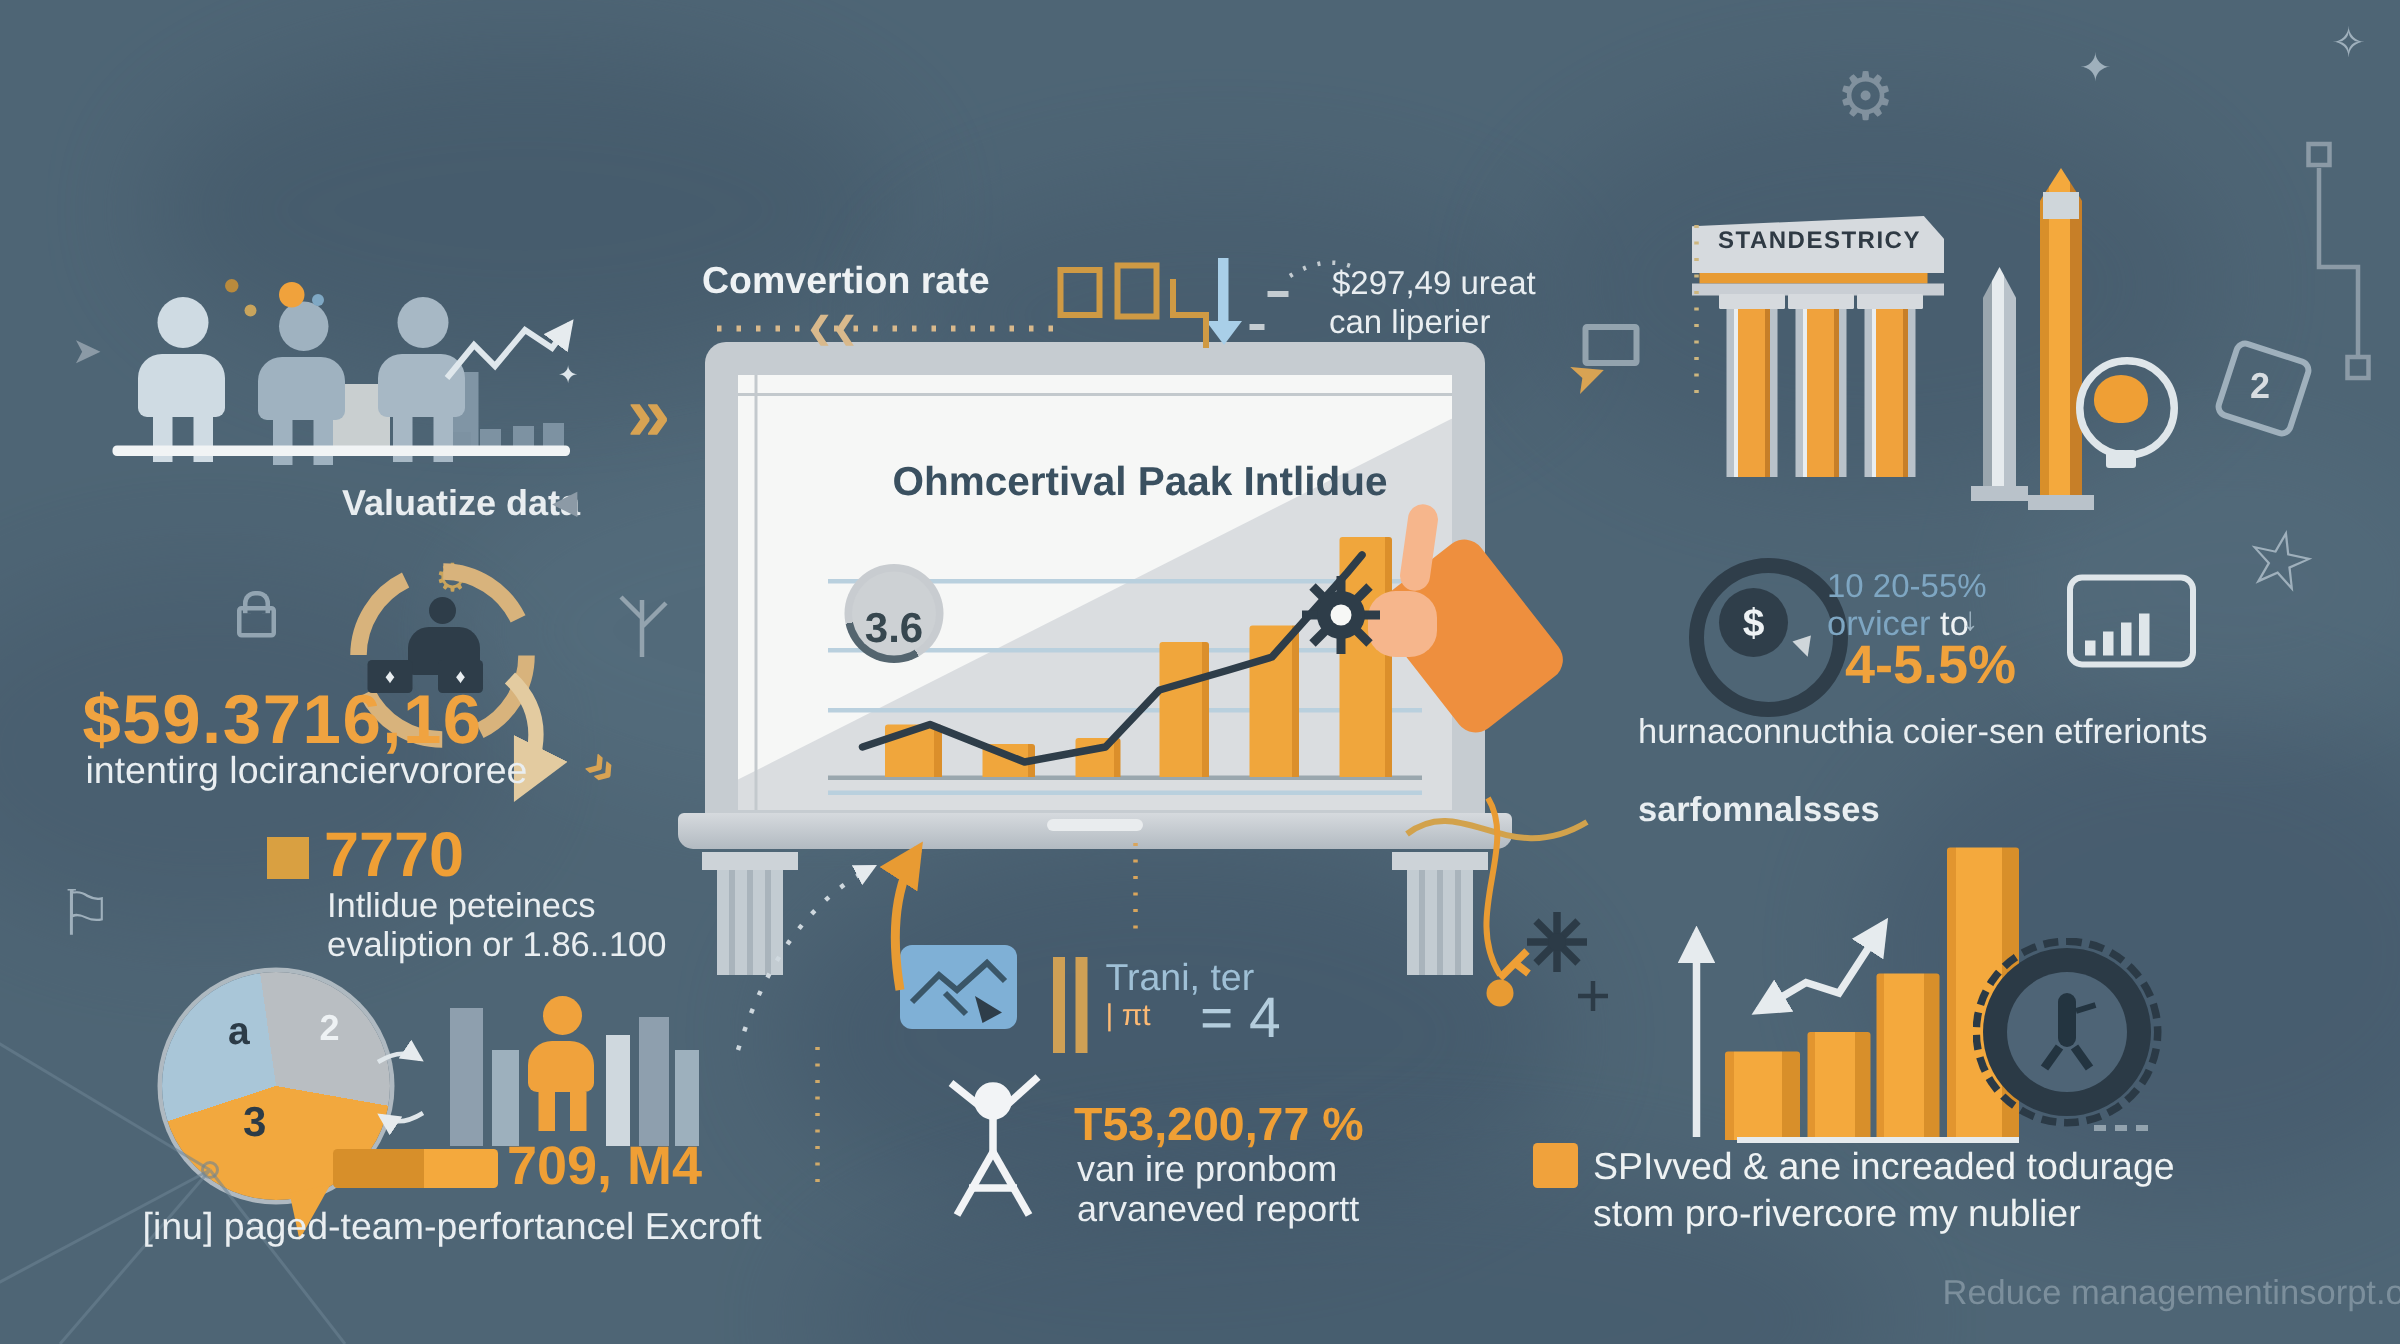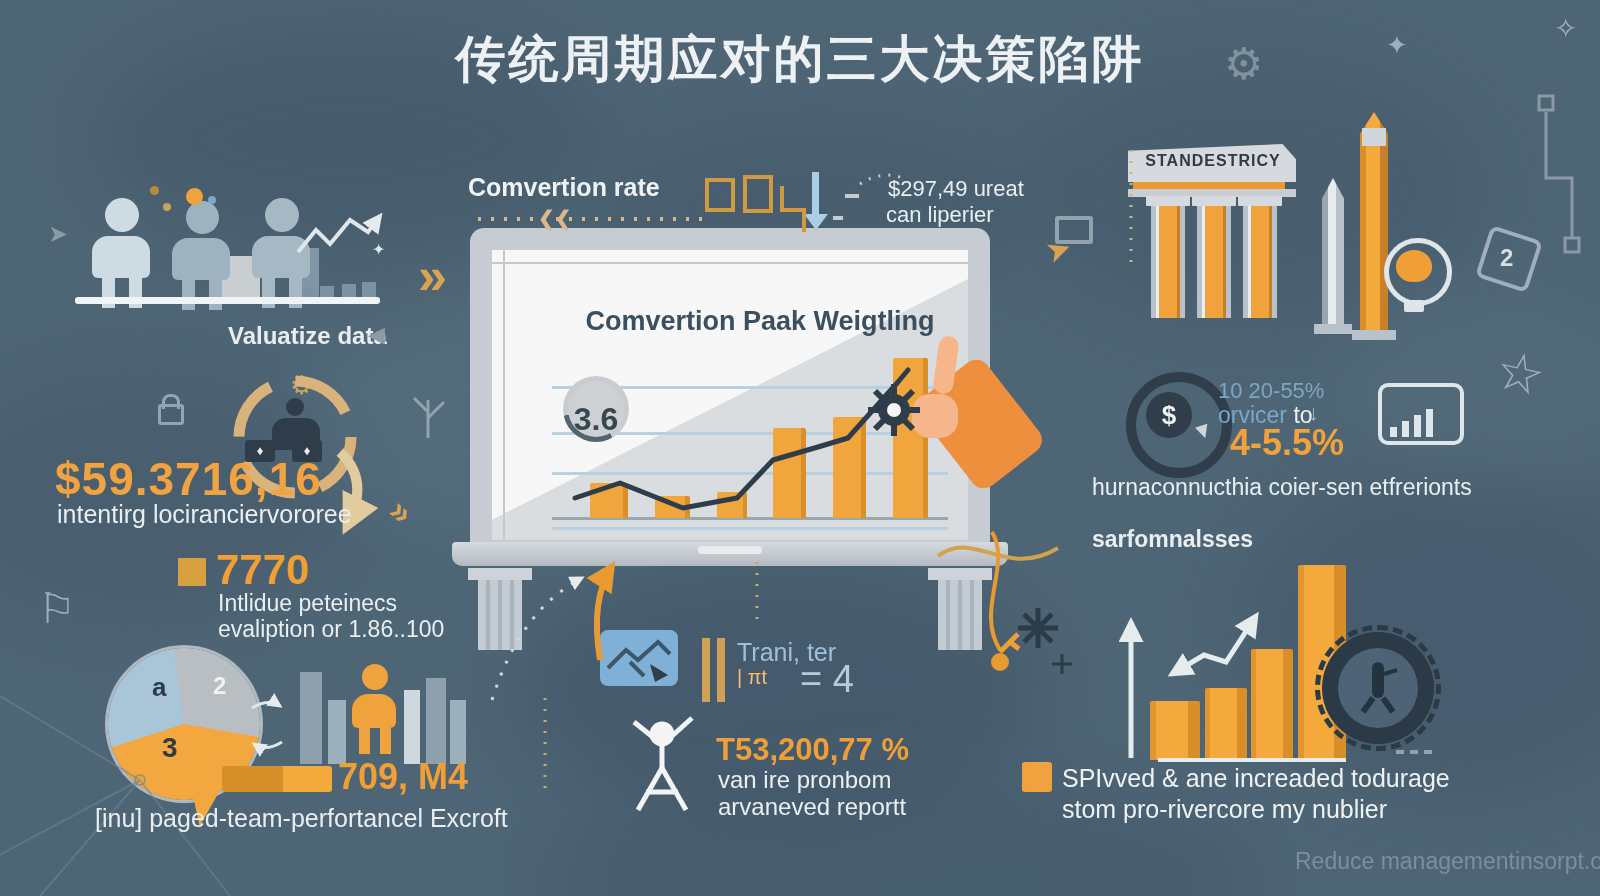--- a/index.html
+++ b/index.html
@@ -33,21 +33,20 @@
   <div class="blob" style="left:100px;top:30px;width:500px;height:220px;background:#415667;opacity:.55;"></div>
   <div class="blob" style="left:600px;top:120px;width:430px;height:180px;background:#43586a;opacity:.5;"></div>
   <div class="blob" style="left:1020px;top:60px;width:460px;height:260px;background:#43586a;opacity:.5;"></div>
   <div class="blob" style="left:-60px;top:380px;width:400px;height:240px;background:#44586a;opacity:.45;"></div>
   <div class="blob" style="left:520px;top:560px;width:520px;height:260px;background:#3f5467;opacity:.55;"></div>
   <div class="blob" style="left:1240px;top:470px;width:430px;height:330px;background:#42566a;opacity:.5;"></div>
   <div class="blob" style="left:540px;top:770px;width:720px;height:220px;background:#3f5467;opacity:.4;"></div>
   <div class="blob" style="left:300px;top:300px;width:480px;height:240px;background:#5f7a8a;opacity:.28;"></div>
   <div class="blob" style="left:1340px;top:290px;width:300px;height:200px;background:#5d7787;opacity:.25;"></div>
 
-  <div class="t z4" style="left:0;right:0;top:26px;text-align:center;font-size:50px;font-weight:700;color:#eef1f3;letter-spacing:3px;font-family:'DejaVu Sans','Liberation Sans',sans-serif;">传统周期应对的三大决策陷阱</div>
 
   <div>
     <div class="t" style="left:222px;top:256px;width:38px;height:44px;background:#c9cfd0;z-index:1;"></div>
     <div class="t" style="left:293px;top:248px;width:26px;height:52px;background:#8095a5;z-index:1;"></div>
     <div class="person" style="left:92px;top:198px;width:60px;">
       <div class="head" style="width:34px;height:34px;background:#cfdbe3;"></div>
       <div class="body" style="width:58px;height:42px;background:#cfdbe3;"></div>
       <div class="legs">
           <div style="background:#cfdbe3;"></div>
           <div style="background:#cfdbe3;"></div>
@@ -177,34 +176,34 @@
     <div class="t" style="left:492px;top:250px;width:476px;height:290px;background:#dadde0;clip-path:polygon(0 93%,100% 10%,100% 100%,0 100%);z-index:1;"></div>
     <div class="t" style="left:503px;top:250px;width:2px;height:290px;background:#c3c9cd;z-index:2;"></div>
     <div class="t" style="left:492px;top:262px;width:476px;height:2px;background:#c3c9cd;z-index:2;"></div>
 
     <div class="gridline" style="top:386px;background:#b9d0de;"></div>
     <div class="gridline" style="top:432px;background:#b9d0de;"></div>
     <div class="gridline" style="top:472px;background:#b9d0de;"></div>
     <div class="gridline" style="top:517px;background:#9aa7ae;"></div>
     <div class="gridline" style="top:527px;background:#b9d0de;"></div>
 
-    <div class="t z4" style="left:560px;top:306px;width:400px;text-align:center;font-size:27px;font-weight:700;color:#3a5060;">Comvertion Paak Weigtling</div>
+    <div class="t z4" style="left:560px;top:306px;width:400px;text-align:center;font-size:27px;font-weight:700;color:#3a5060;">Ohmcertival Paak Intlidue</div>
 
     <div class="t" style="left:590px;top:358px;width:338px;height:160px;display:flex;align-items:flex-end;justify-content:space-between;z-index:2;">
       <div class="bar" style="width: 38px; background: linear-gradient(90deg, rgb(240, 166, 60) 0px, rgb(240, 166, 60) 86%, rgb(219, 143, 43) 86%); height: 35px;"></div>
       <div class="bar" style="width: 35px; background: linear-gradient(90deg, rgb(240, 166, 60) 0px, rgb(240, 166, 60) 86%, rgb(219, 143, 43) 86%); height: 22px;"></div>
       <div class="bar" style="width: 30px; background: linear-gradient(90deg, rgb(240, 166, 60) 0px, rgb(240, 166, 60) 86%, rgb(219, 143, 43) 86%); height: 26px;"></div>
       <div class="bar" style="width: 33px; background: linear-gradient(90deg, rgb(240, 166, 60) 0px, rgb(240, 166, 60) 86%, rgb(219, 143, 43) 86%); height: 90px;"></div>
       <div class="bar" style="width: 33px; background: linear-gradient(90deg, rgb(240, 166, 60) 0px, rgb(240, 166, 60) 86%, rgb(219, 143, 43) 86%); height: 101px;"></div>
       <div class="bar" style="width: 35px; background: linear-gradient(90deg, rgb(240, 166, 60) 0px, rgb(240, 166, 60) 86%, rgb(219, 143, 43) 86%); height: 160px;"></div>
     </div>
 
     <div class="t z4" style="left:563px;top:376px;width:66px;height:66px;border-radius:50%;background:conic-gradient(from 150deg,#54656f 0 30%,#c8ccd0 30% 100%);display:flex;align-items:center;justify-content:center;">
       <div style="width:56px;height:56px;border-radius:50%;background:#cdd1d4;display:flex;align-items:center;justify-content:center;">
-        <span style="font-size:32px;font-weight:700;color:#37474f;margin-top:20px;">3.6</span>
+        <span style="font-size:28px;font-weight:700;color:#37474f;margin-top:20px;">3.6</span>
       </div>
     </div>
 
     <div class="t" style="left:452px;top:542px;width:556px;height:24px;border-radius:4px 4px 10px 10px;background:linear-gradient(#d6dade,#b2bac1);z-index:2;"></div>
     <div class="t" style="left:698px;top:546px;width:64px;height:8px;border-radius:4px;background:#e9ecee;z-index:2;"></div>
     <div class="t" style="left:468px;top:568px;width:64px;height:12px;background:#cdd3d8;z-index:1;"></div>
     <div class="t" style="left:478px;top:580px;width:44px;height:70px;background:repeating-linear-gradient(90deg,#c3ccd2 0 8px,#a9b4bc 8px 12px);z-index:1;"></div>
     <div class="t" style="left:928px;top:568px;width:64px;height:12px;background:#cdd3d8;z-index:1;"></div>
     <div class="t" style="left:938px;top:580px;width:44px;height:70px;background:repeating-linear-gradient(90deg,#c3ccd2 0 8px,#a9b4bc 8px 12px);z-index:1;"></div>
   </div>

